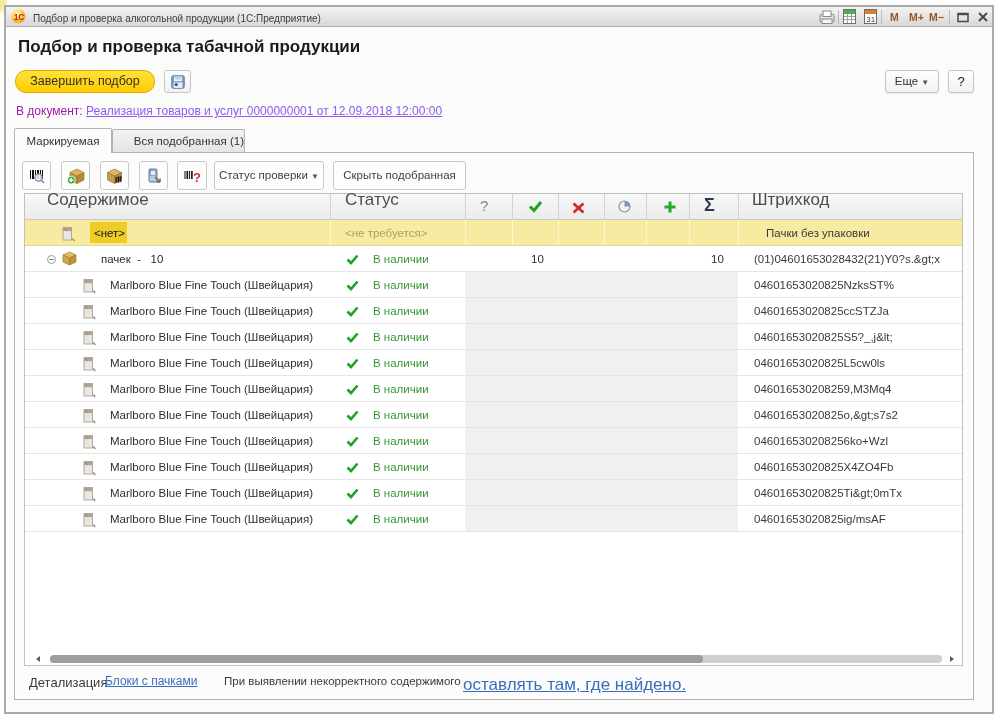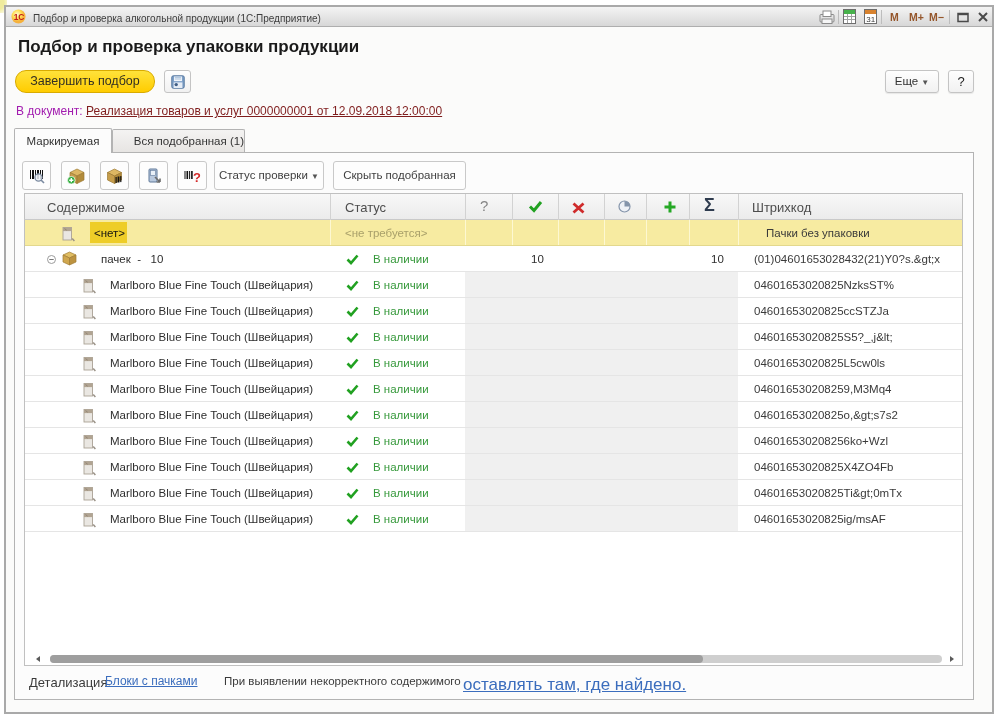--- a/index.html
+++ b/index.html
@@ -7,32 +7,32 @@
 .abs { position:absolute; }
 #win { position:absolute; left:4px; top:5px; width:990px; height:709px; background:#fbfbfa; border:2px solid #a9a9a9; }
 #titlebar { position:absolute; left:6px; top:7px; width:986px; height:20px; background:linear-gradient(#f4f4f4,#d7d7d7); border-bottom:1px solid #aeaeae; }
 #titletext { position:absolute; left:33px; top:13px; font-size:10px; color:#3d3d3d; }
 .tsep { position:absolute; top:10px; width:1px; height:14px; background:#bdbdbd; }
 .mbtn { position:absolute; top:11px; font-size:10.5px; font-weight:bold; color:#95562b; }
 #heading { position:absolute; left:18px; top:37px; font-size:17px; font-weight:bold; color:#1a1a1a; }
 #btn-finish { position:absolute; left:15px; top:70px; width:140px; height:23px; background:linear-gradient(#ffe23b,#fc0); border:1px solid #d9ab00; border-radius:11px; font-size:12.5px; color:#332f22; text-align:center; line-height:21px; }
 #btn-save { position:absolute; left:164px; top:70px; width:27px; height:23px; background:linear-gradient(#fefefe,#f1f1f1); border:1px solid #c4c4c4; border-radius:3px; text-align:center; }
 #docline { position:absolute; left:16px; top:104px; font-size:12px; color:#333; }
-#docline a { color:#7f1d1d; text-decoration:underline; }
+#docline a { color:#8b5cf6; text-decoration:underline; }
 .tab { position:absolute; border:1px solid #b3b3b3; border-bottom:none; border-radius:2px 2px 0 0; font-size:11.5px; color:#333; text-align:center; white-space:nowrap; }
 #tab1 { left:14px; top:128px; width:98px; height:25px; background:#fcfcfc; z-index:3; line-height:25px; }
 #tab2 { left:112px; top:129px; width:133px; height:23px; background:linear-gradient(#f4f3f2,#e7e5e3); line-height:23px;text-align:right; }
 #pane { position:absolute; left:14px; top:152px; width:960px; height:548px; background:#fcfcfc; border:1px solid #b3b3b3; z-index:2; }
 .tbtn { position:absolute; top:161px; height:29px; background:#fdfdfd; border:1px solid #c9c9c9; border-radius:3px; z-index:4; }
 .tbtn svg { position:absolute; left:50%; top:50%; transform:translate(-50%,-50%); }
 .tbtn-text { position:absolute; top:161px; height:29px; background:#fdfdfd; border:1px solid #c9c9c9; border-radius:3px; font-size:11.5px; color:#3f3f3f; text-align:center; line-height:27px; white-space:nowrap; z-index:4; }
 #tbl { position:absolute; left:24px; top:193px; width:939px; height:473px; border:1px solid #c0c0c0; background:#fff; z-index:4; }
 #thead { position:absolute; left:24px; top:193px; width:937px; height:27px; background:linear-gradient(#f8f8f8,#ebebeb); border:1px solid #c0c0c0; border-bottom:1px solid #c9c9c9; z-index:5; margin:0; width:939px; }
 .hsep { position:absolute; top:194px; width:1px; height:26px; background:#d2d2d2; z-index:6; }
-.hlabel { position:absolute; font-size:13px; color:#4d4d4d; z-index:6; top:200px; }
+.hlabel { position:absolute; font-size:17px; color:#4d4d4d; z-index:6; top:190px; }
 .row { position:absolute; left:25px; width:937px; height:26px; border-bottom:1px solid #e5e5e5; z-index:5; }
 .rowtext { position:absolute; top:6px; font-size:11.5px; color:#2e2e2e; white-space:pre; line-height:14px; }
 .grayband { position:absolute; left:440px; top:0; width:273px; height:25px; background:#f0f0f0; }
 .statustext { position:absolute; left:348px; top:6px; font-size:11.5px; color:#36993b; line-height:14px; }
 .bc { position:absolute; left:729px; top:6px; font-size:11.5px; color:#3a3a3a; white-space:pre; line-height:14px; }
 .num { position:absolute; top:6px; font-size:11.5px; color:#2e2e2e; line-height:14px; }
 .ysep { position:absolute; top:0; width:1px; height:25px; background:#fdf8d2; }
 #footer { position:absolute; left:29px; top:675px; font-size:13px; color:#3a3a3a; z-index:4; white-space:pre; }
 </style>
 </head>
@@ -78,21 +78,21 @@
 <div class="mbtn" style="left:909px">M+</div>
 <div class="mbtn" style="left:929px">M−</div>
 <div class="tsep" style="left:949px"></div>
 <svg class="abs" style="left:957px;top:12px" width="12" height="11" viewBox="0 0 12 11">
     <rect x="1" y="1.5" width="10" height="8" fill="none" stroke="#4a4a4a" stroke-width="1.5"></rect>
     <rect x="1" y="1" width="10" height="2.2" fill="#4a4a4a"></rect>
   </svg>
 <svg class="abs" style="left:977px;top:11px" width="12" height="12" viewBox="0 0 12 12">
     <path d="M2 2 L10 10 M10 2 L2 10" stroke="#4a4a4a" stroke-width="2"></path>
   </svg>
-<div id="heading">Подбор и проверка упаковки продукции</div>
+<div id="heading">Подбор и проверка табачной продукции</div>
 <div id="btn-finish">Завершить подбор</div>
 <div id="btn-save">
   <svg style="margin-top:4px" width="14" height="14" viewBox="0 0 14 14">
     <rect x="0.8" y="0.8" width="12.4" height="12.4" rx="1.5" fill="#7fa1c9" stroke="#54779f"></rect>
     <rect x="3" y="1.5" width="8" height="4.6" fill="#f2f6fb"></rect>
     <path d="M3.8 2.6 h6.4 M3.8 4 h6.4" stroke="#9db7d4" stroke-width="0.8"></path>
     <rect x="2.6" y="7.4" width="8.8" height="5.6" fill="#e5ecf5"></rect>
     <circle cx="5.2" cy="9.6" r="1.7" fill="#3f5e86"></circle>
   </svg>
 </div>

